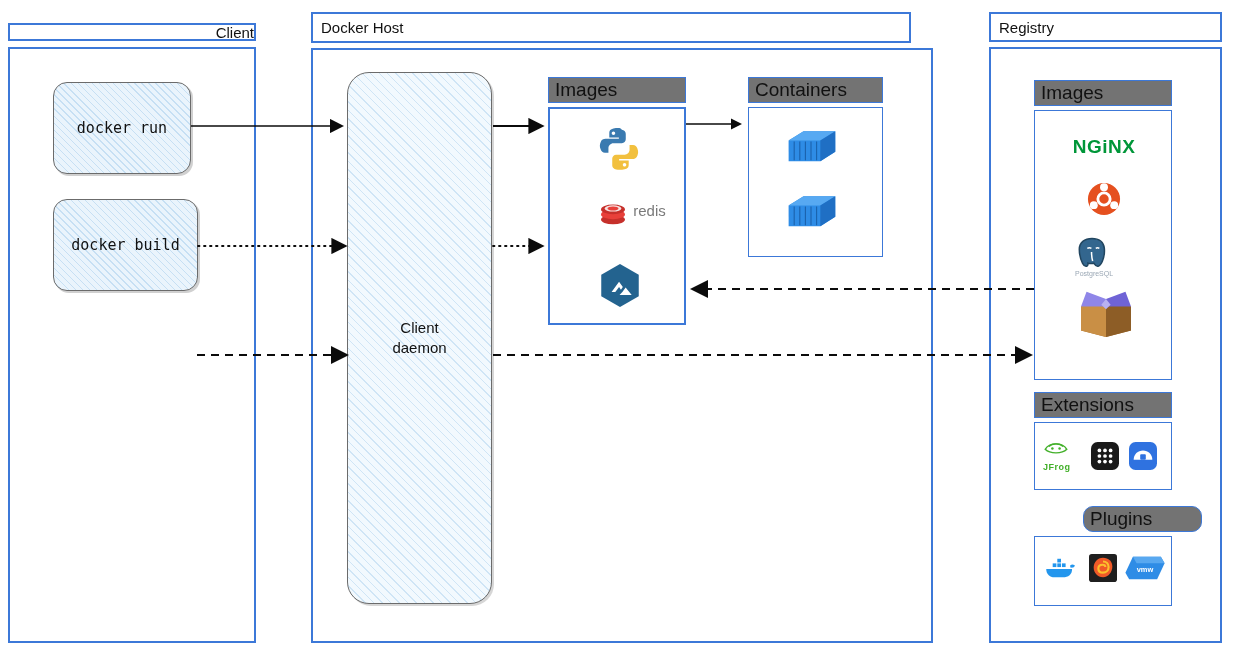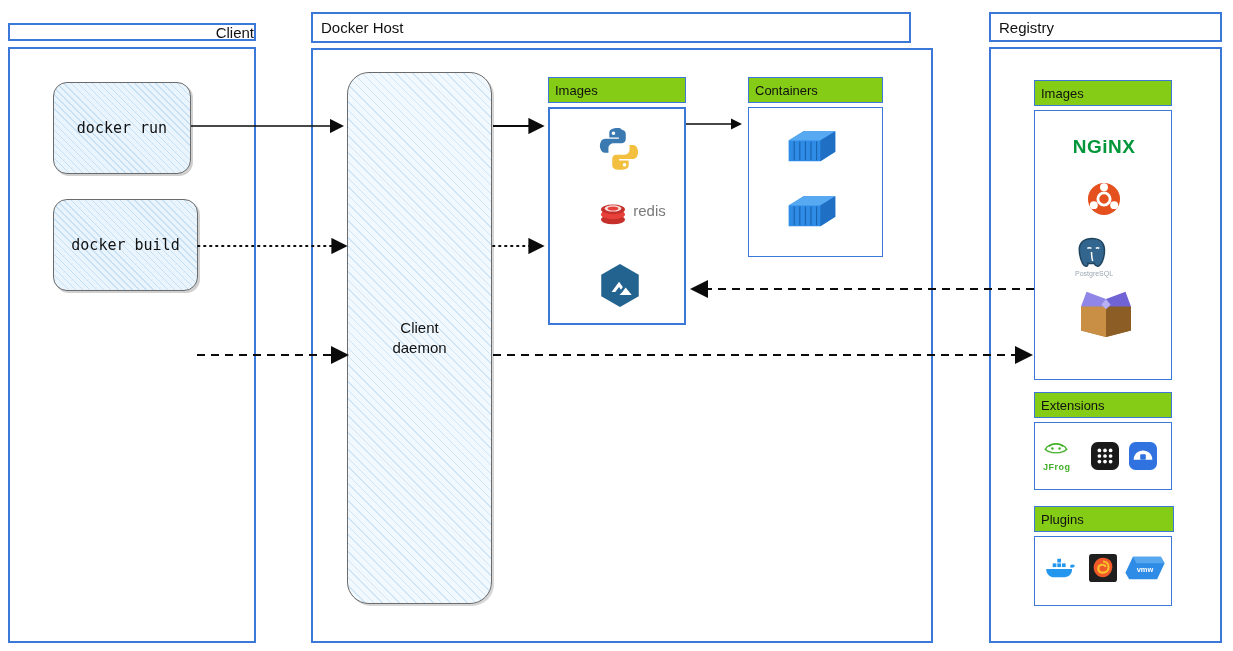--- a/index.html
+++ b/index.html
@@ -23,24 +23,24 @@
   }
   .panel-body {
     position: absolute;
     border: 2px solid #3c78d8;
     background: #ffffff;
     z-index: 1;
   }
   .sub-header {
     position: absolute;
     border: 1px solid #3c78d8;
-    background: #84cc16;
+    background: #737373;
     display: flex; align-items: center;
     padding-left: 6px;
-    font-size: 13px; color: #111111;
+    font-size: 19px; color: #111111;
     z-index: 3;
   }
   .sub-body {
     position: absolute;
     border: 2px solid #3c78d8;
     background: #ffffff;
     z-index: 2;
   }
   .sub-body.thin { border-width: 1px; }
 
@@ -257,21 +257,21 @@
   </div>
 
   <div class="icon-slot" style="left:1128px; top:442px; width:30px; height:30px;">
     <svg width="28" height="28" viewBox="0 0 30 30">
       <rect x="0" y="0" width="30" height="30" rx="7" fill="#2f72e0"></rect>
       <path d="M5 19c0-6 4.5-10 10-10s10 4 10 10z" fill="#ffffff"></path>
       <rect x="12" y="13" width="6" height="6" rx="1" fill="#2f72e0"></rect>
     </svg>
   </div>
 
-  <div class="sub-header" style="left:1034px; top:506px; width:140px; height:26px;">
+  <div class="sub-header" style="left:1083px; top:506px; width:119px; height:26px;border-radius:10px;">
     <span>Plugins</span>
   </div>
   <div class="sub-body thin" style="left:1034px; top:536px; width:138px; height:70px;"></div>
 
   <div class="icon-slot" style="left:1042px; top:556px; width:38px; height:30px;">
     <svg width="34" height="24" viewBox="0 0 36 26">
       <g fill="#2396ed">
         <rect x="9" y="8" width="4" height="4"></rect>
           <rect x="14" y="8" width="4" height="4"></rect>
         <rect x="19" y="8" width="4" height="4"></rect>

